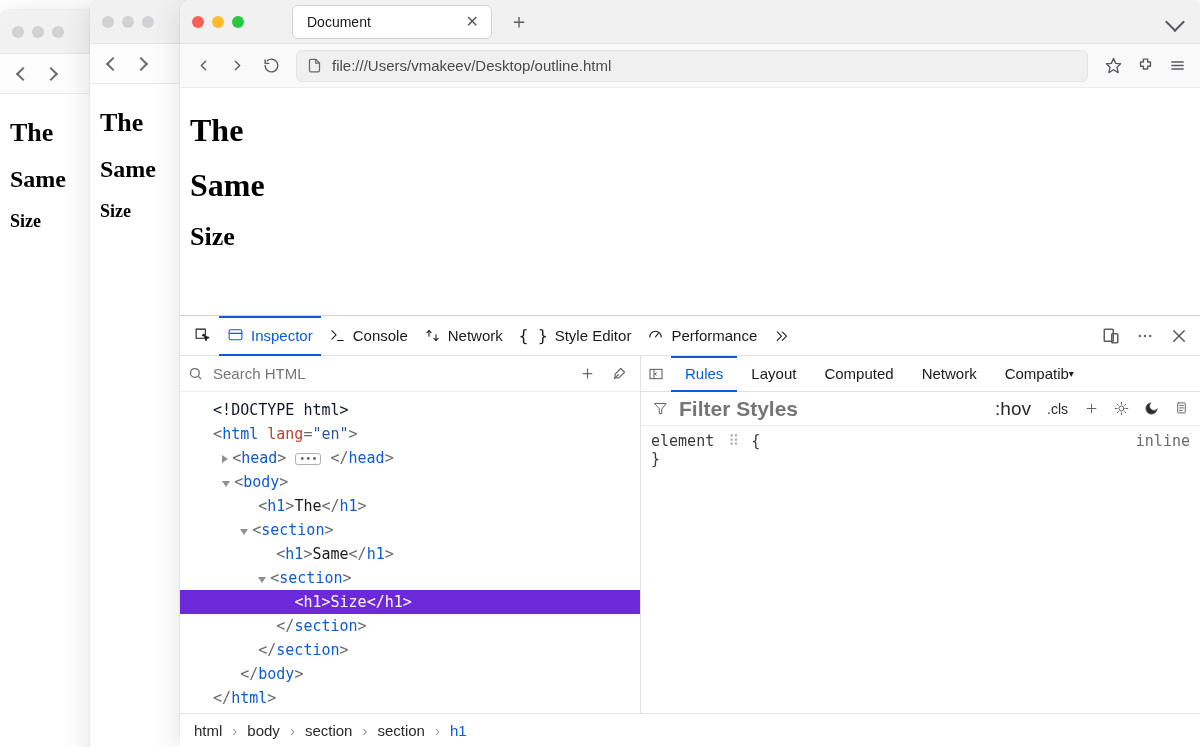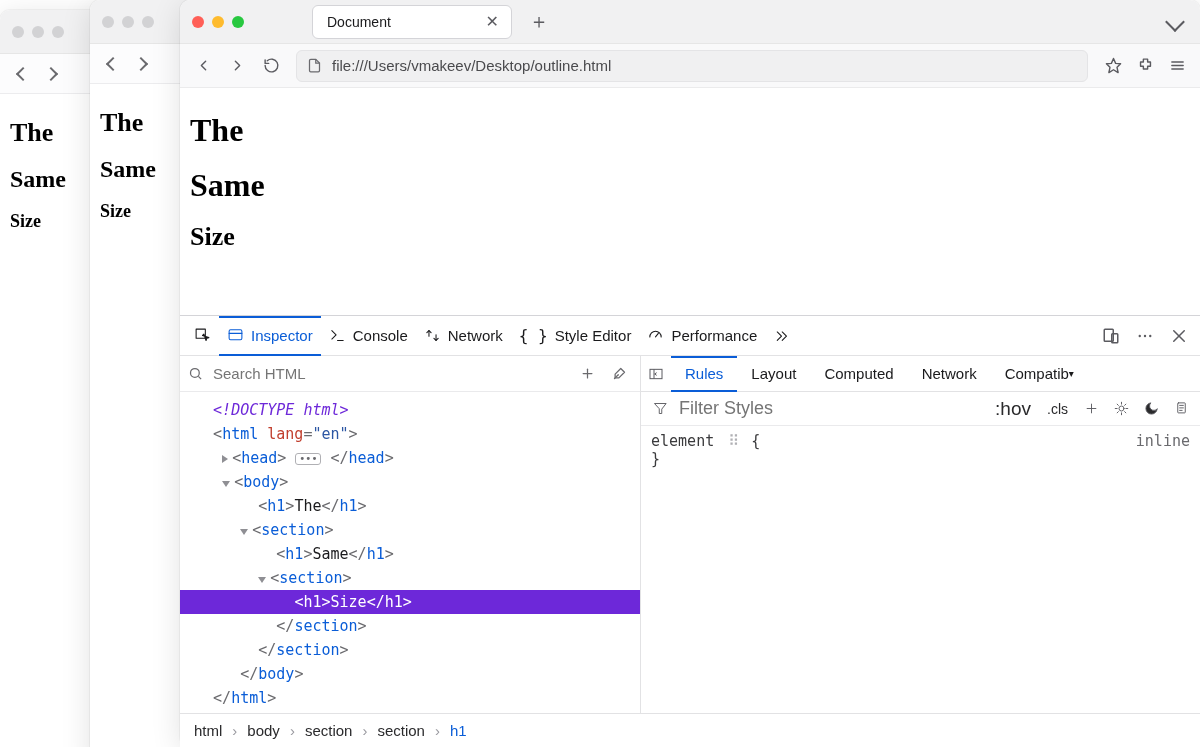--- a/index.html
+++ b/index.html
@@ -36,21 +36,21 @@
   .traffic { display: flex; gap: 8px; }
   .dot { width: 12px; height: 12px; border-radius: 50%; background: #d2d2d4; }
   .w2 .dot.r { background: #ff5f57; }
   .w2 .dot.y { background: #febb2e; }
   .w2 .dot.g { background: #28c840; }
 
   .tab {
     display: flex; align-items: center; justify-content: space-between;
     height: 34px; padding: 0 10px 0 14px;
     background: #fff; border: 1px solid #d4d4d8; border-radius: 6px;
-    min-width: 200px; margin-left: 60px;
+    min-width: 200px; margin-left: 40px;
     font-size: 14px; color: #1a1a1c;
     cursor: default;
   }
   .tab .x { font-size: 16px; color: #5b5b60; padding: 0 2px; }
   .newtab { width: 30px; height: 30px; margin-left: 4px; display:flex; align-items:center; justify-content:center; color:#5b5b60; font-size:20px; border-radius:6px; }
   .chev-down {
     margin-left: auto;
     width: 14px; height: 14px;
     border: solid #5b5b60; border-width: 0 2px 2px 0;
     transform: rotate(45deg);
@@ -144,21 +144,21 @@
     font-family: ui-monospace, Menlo, Consolas, monospace;
     font-size: 15px; line-height: 1.6;
   }
   .row { white-space: pre; padding: 0 6px; }
   .row.sel { background:#6d28d9; color:#fff; }
   .punct { color:#6a6a6e; }
   .tag   { color:#0a5dd7; }
   .attr  { color:#c13f2e; }
   .val   { color:#2c56a3; }
   .txt   { color:#1a1a1c; }
-  .docn  { color:#6d28d9; font-style: italic; }
+  .docn  { color:#0f172a; }
   .tw    { display:inline-block; width:0;height:0; border-style:solid; margin-right:4px; vertical-align: 0px;}
   .tw.open  { border-width:6px 4px 0 4px; border-color:#8f8f94 transparent transparent transparent; }
   .tw.closed{ border-width:4px 0 4px 6px; border-color:transparent transparent transparent #8f8f94; }
   .elps { display:inline-block; border:1px solid #b0b0b4; border-radius:3px; padding:0 3px; font-size:10px; color:#6a6a6e; line-height:1; vertical-align:1px;}
   .row.sel .punct, .row.sel .tag, .row.sel .attr, .row.sel .val, .row.sel .txt { color:#fff; }
   .breadcrumb {
     height:34px; display:flex; align-items:center; gap:10px; padding: 0 14px;
     border-top:1px solid #e2e2e4; font-size:15px; color:#2a2a2c;
   }
   .breadcrumb .sep { color:#9a9aa0; }
@@ -173,21 +173,21 @@
   .rule-tabs .rt {
     padding: 0 14px; height:36px; display:flex; align-items:center;
     border-bottom:2px solid transparent; border-top:2px solid transparent; color:#1a1a1c;
   }
   .rule-tabs .rt.active { color:#0a5dd7; border-bottom-color:#0a5dd7; border-top-color:#0a5dd7; }
   .rule-tabs .divbtn { width:30px; display:flex; align-items:center; justify-content:center; color:#5b5b60; }
   .rule-toolbar {
     height:34px; display:flex; align-items:center; gap:4px; padding:0 6px;
     border-bottom:1px solid #eaeaec;
   }
-  .rule-toolbar input { flex:1; border:none; outline:none; font-size:18px; color:#ec4899; background:transparent; }
+  .rule-toolbar input { flex:1; border:none; outline:none; font-size:21px; color:#ec4899; background:transparent;font-weight:bold; }
   .rule-toolbar .iconbtn { width:26px; height:26px; color:#5b5b60;}
   .rule-toolbar svg { width:15px; height:15px; stroke:currentColor; fill:none; stroke-width:1.5; }
   .rules-body {
     flex:1; padding:6px 10px;
     font-family: ui-monospace, Menlo, Consolas, monospace;
     font-size:15px; color:#3a3a3c;
   }
   .rules-body .inl { float:right; color:#6a6a6e; font-family:ui-monospace,Menlo,monospace;}
   .rules-body .grip { color:#b0b0b4; letter-spacing:-2px; padding:0 5px;}
 </style>

